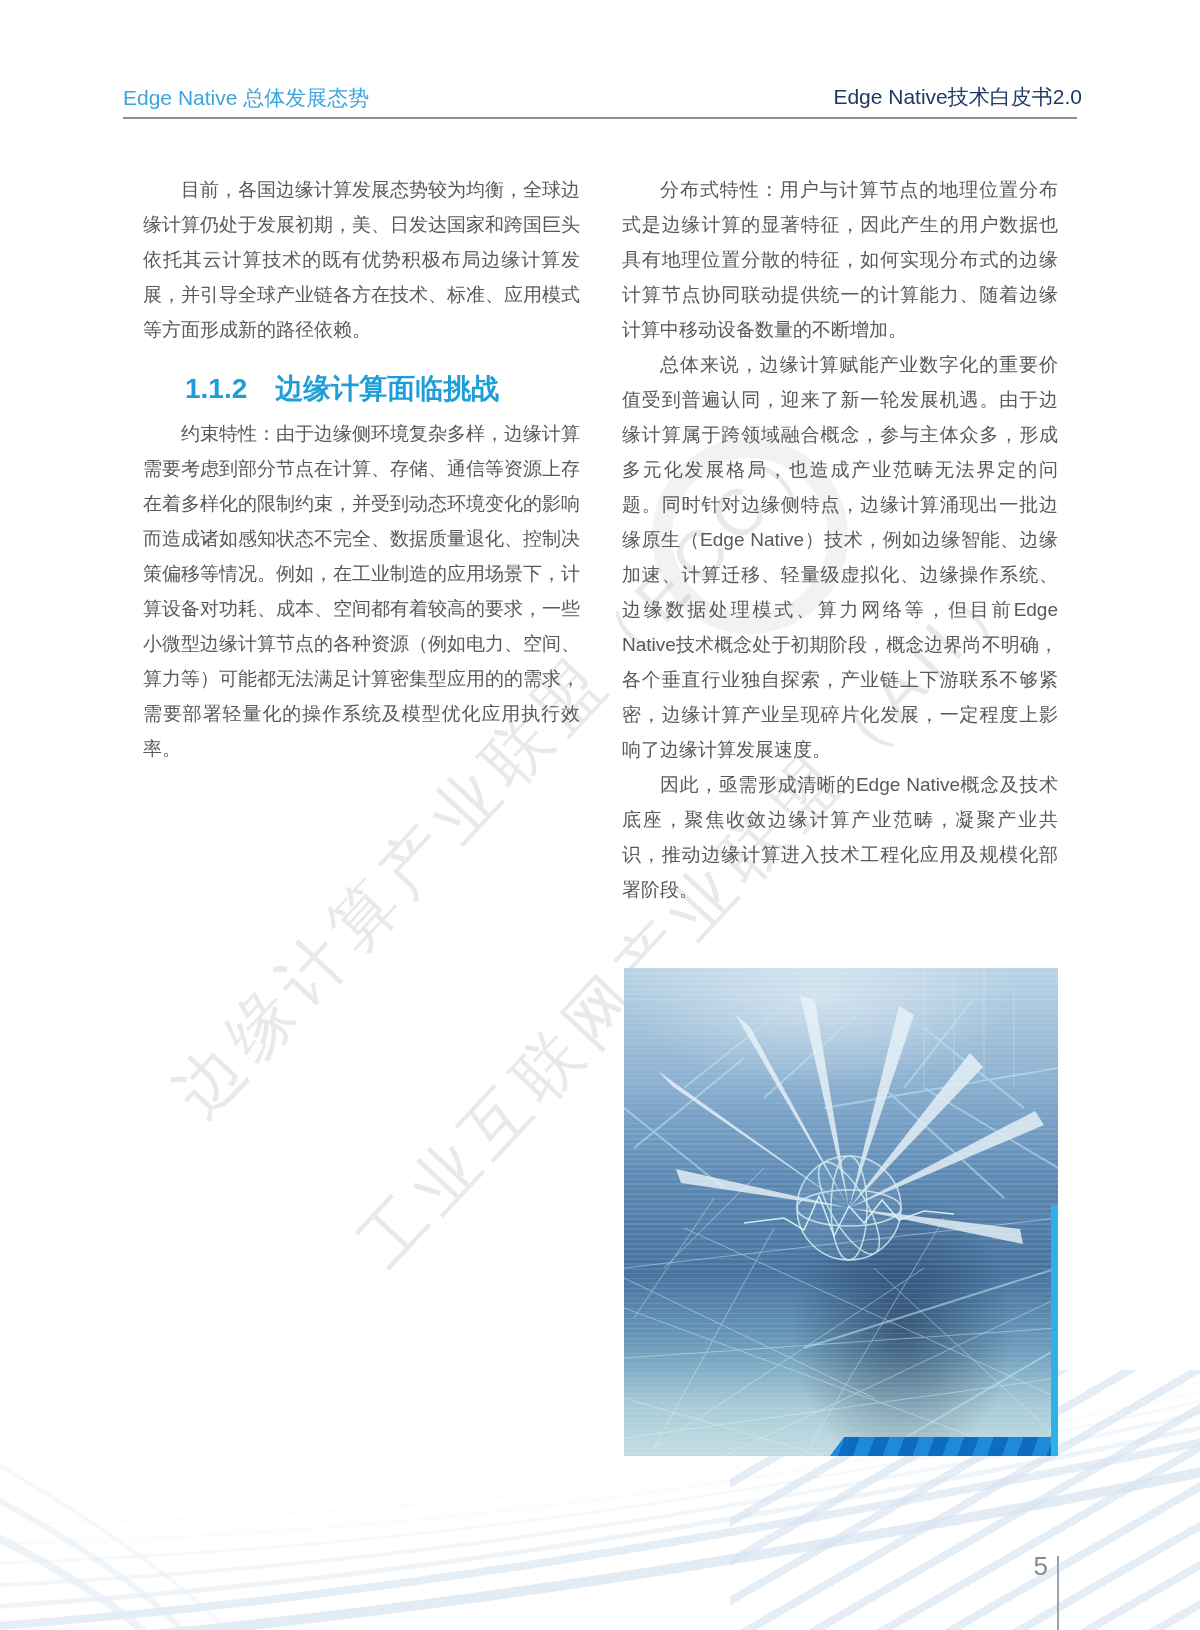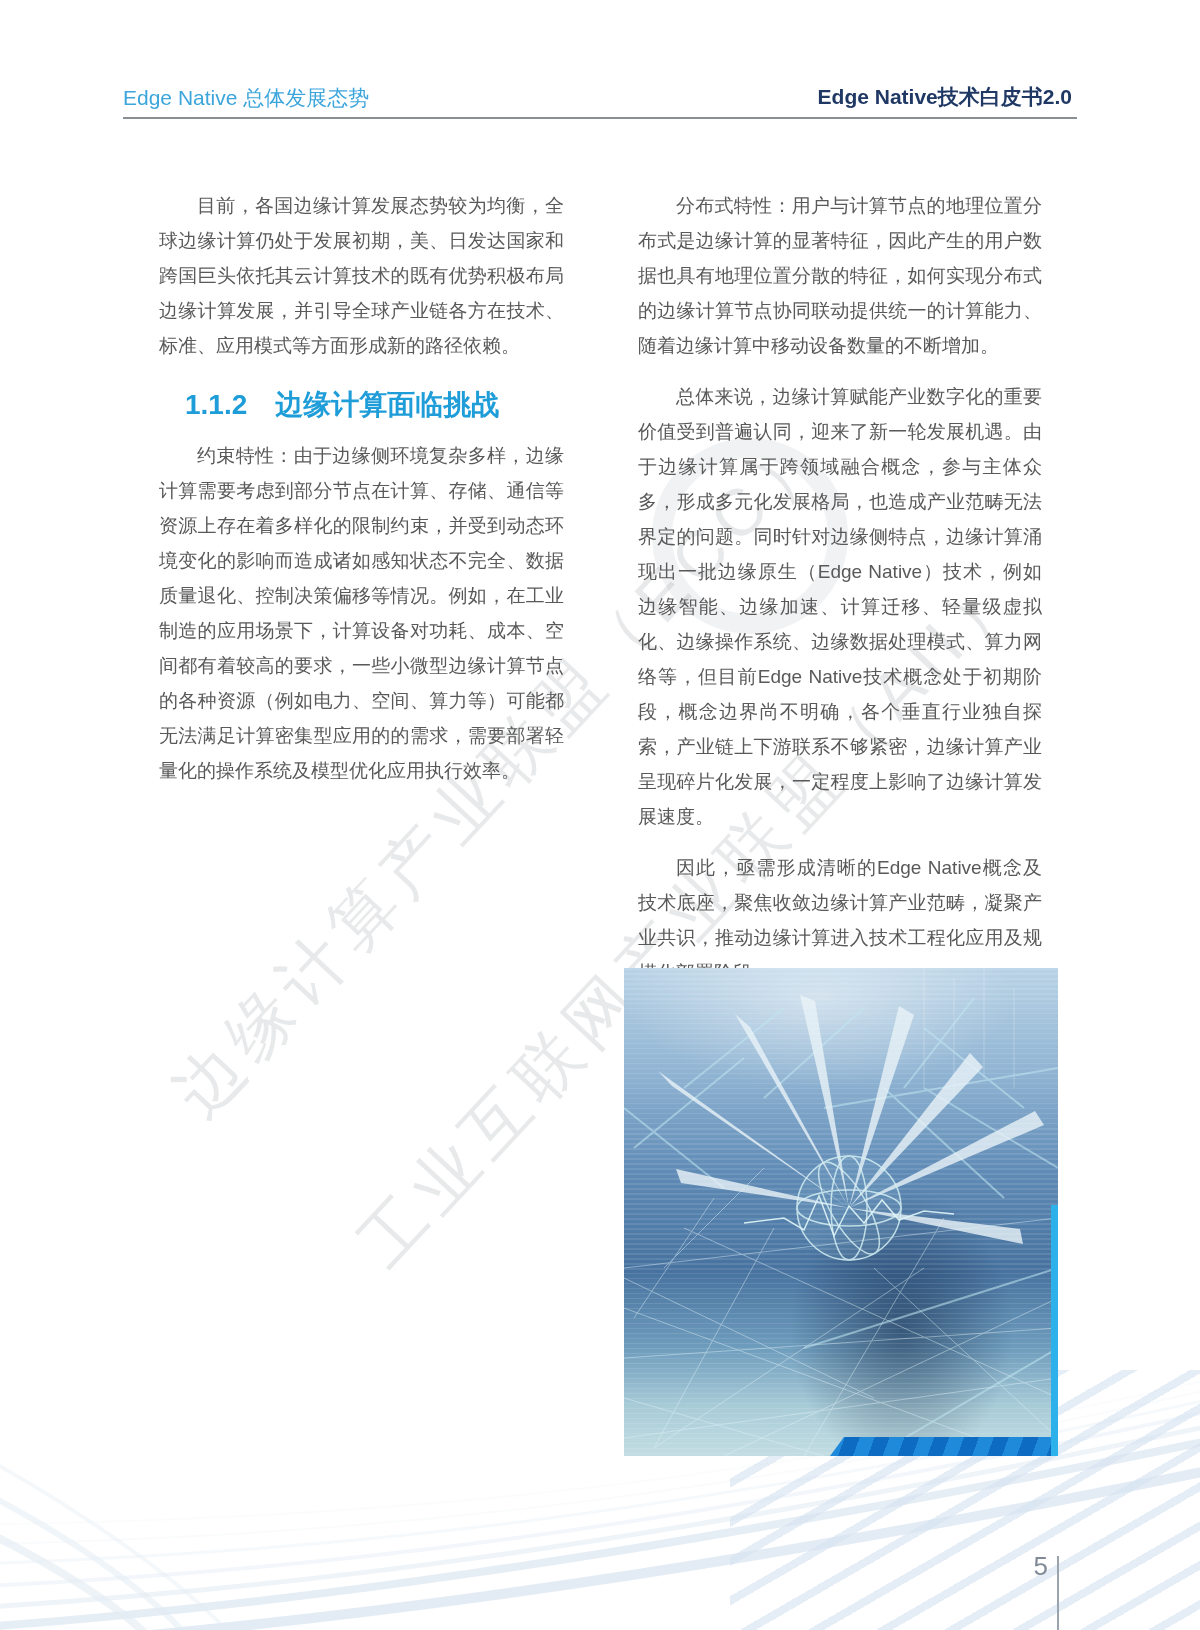--- a/index.html
+++ b/index.html
@@ -31,34 +31,34 @@
     position:absolute;z-index:1;left:652px;top:438px;width:196px;height:196px;
     border:20px solid rgba(148,153,160,0.13);border-radius:50%;box-sizing:border-box;
     pointer-events:none;
   }
   
   .header-left{
     position:absolute;left:123px;top:84px;z-index:2;
     font-size:21px;color:#3BA5DC;font-weight:400;
   }
   .header-right{
-    position:absolute;right:128px;top:83px;z-index:2;
-    font-size:21px;color:#1F3864;font-weight:bold;
+    position:absolute;right:118px;top:83px;z-index:2;
+    font-size:21px;color:#1F3864;font-weight:normal;
   }
   .header-rule{
     position:absolute;left:123px;top:117px;width:954px;height:2px;
     background:#8a8f94;z-index:2;
   }
   
   .col{
     position:absolute;top:172px;z-index:2;
     font-size:19px;line-height:35px;color:#595959;
     text-align:justify;
   }
-  .col p{margin:16px;text-indent:2em;}
+  .col p{margin:0;text-indent:2em;}
   .col-left{left:143px;width:437px;}
   .col-right{left:622px;width:436px;}
   .sec{
     margin:24px 0 10px 42px;text-indent:0;
     font-size:28px;line-height:35px;font-weight:bold;color:#1E9DD8;
   }
   
   .tech-image{
     position:absolute;left:624px;top:968px;width:434px;height:488px;z-index:2;
     background:

